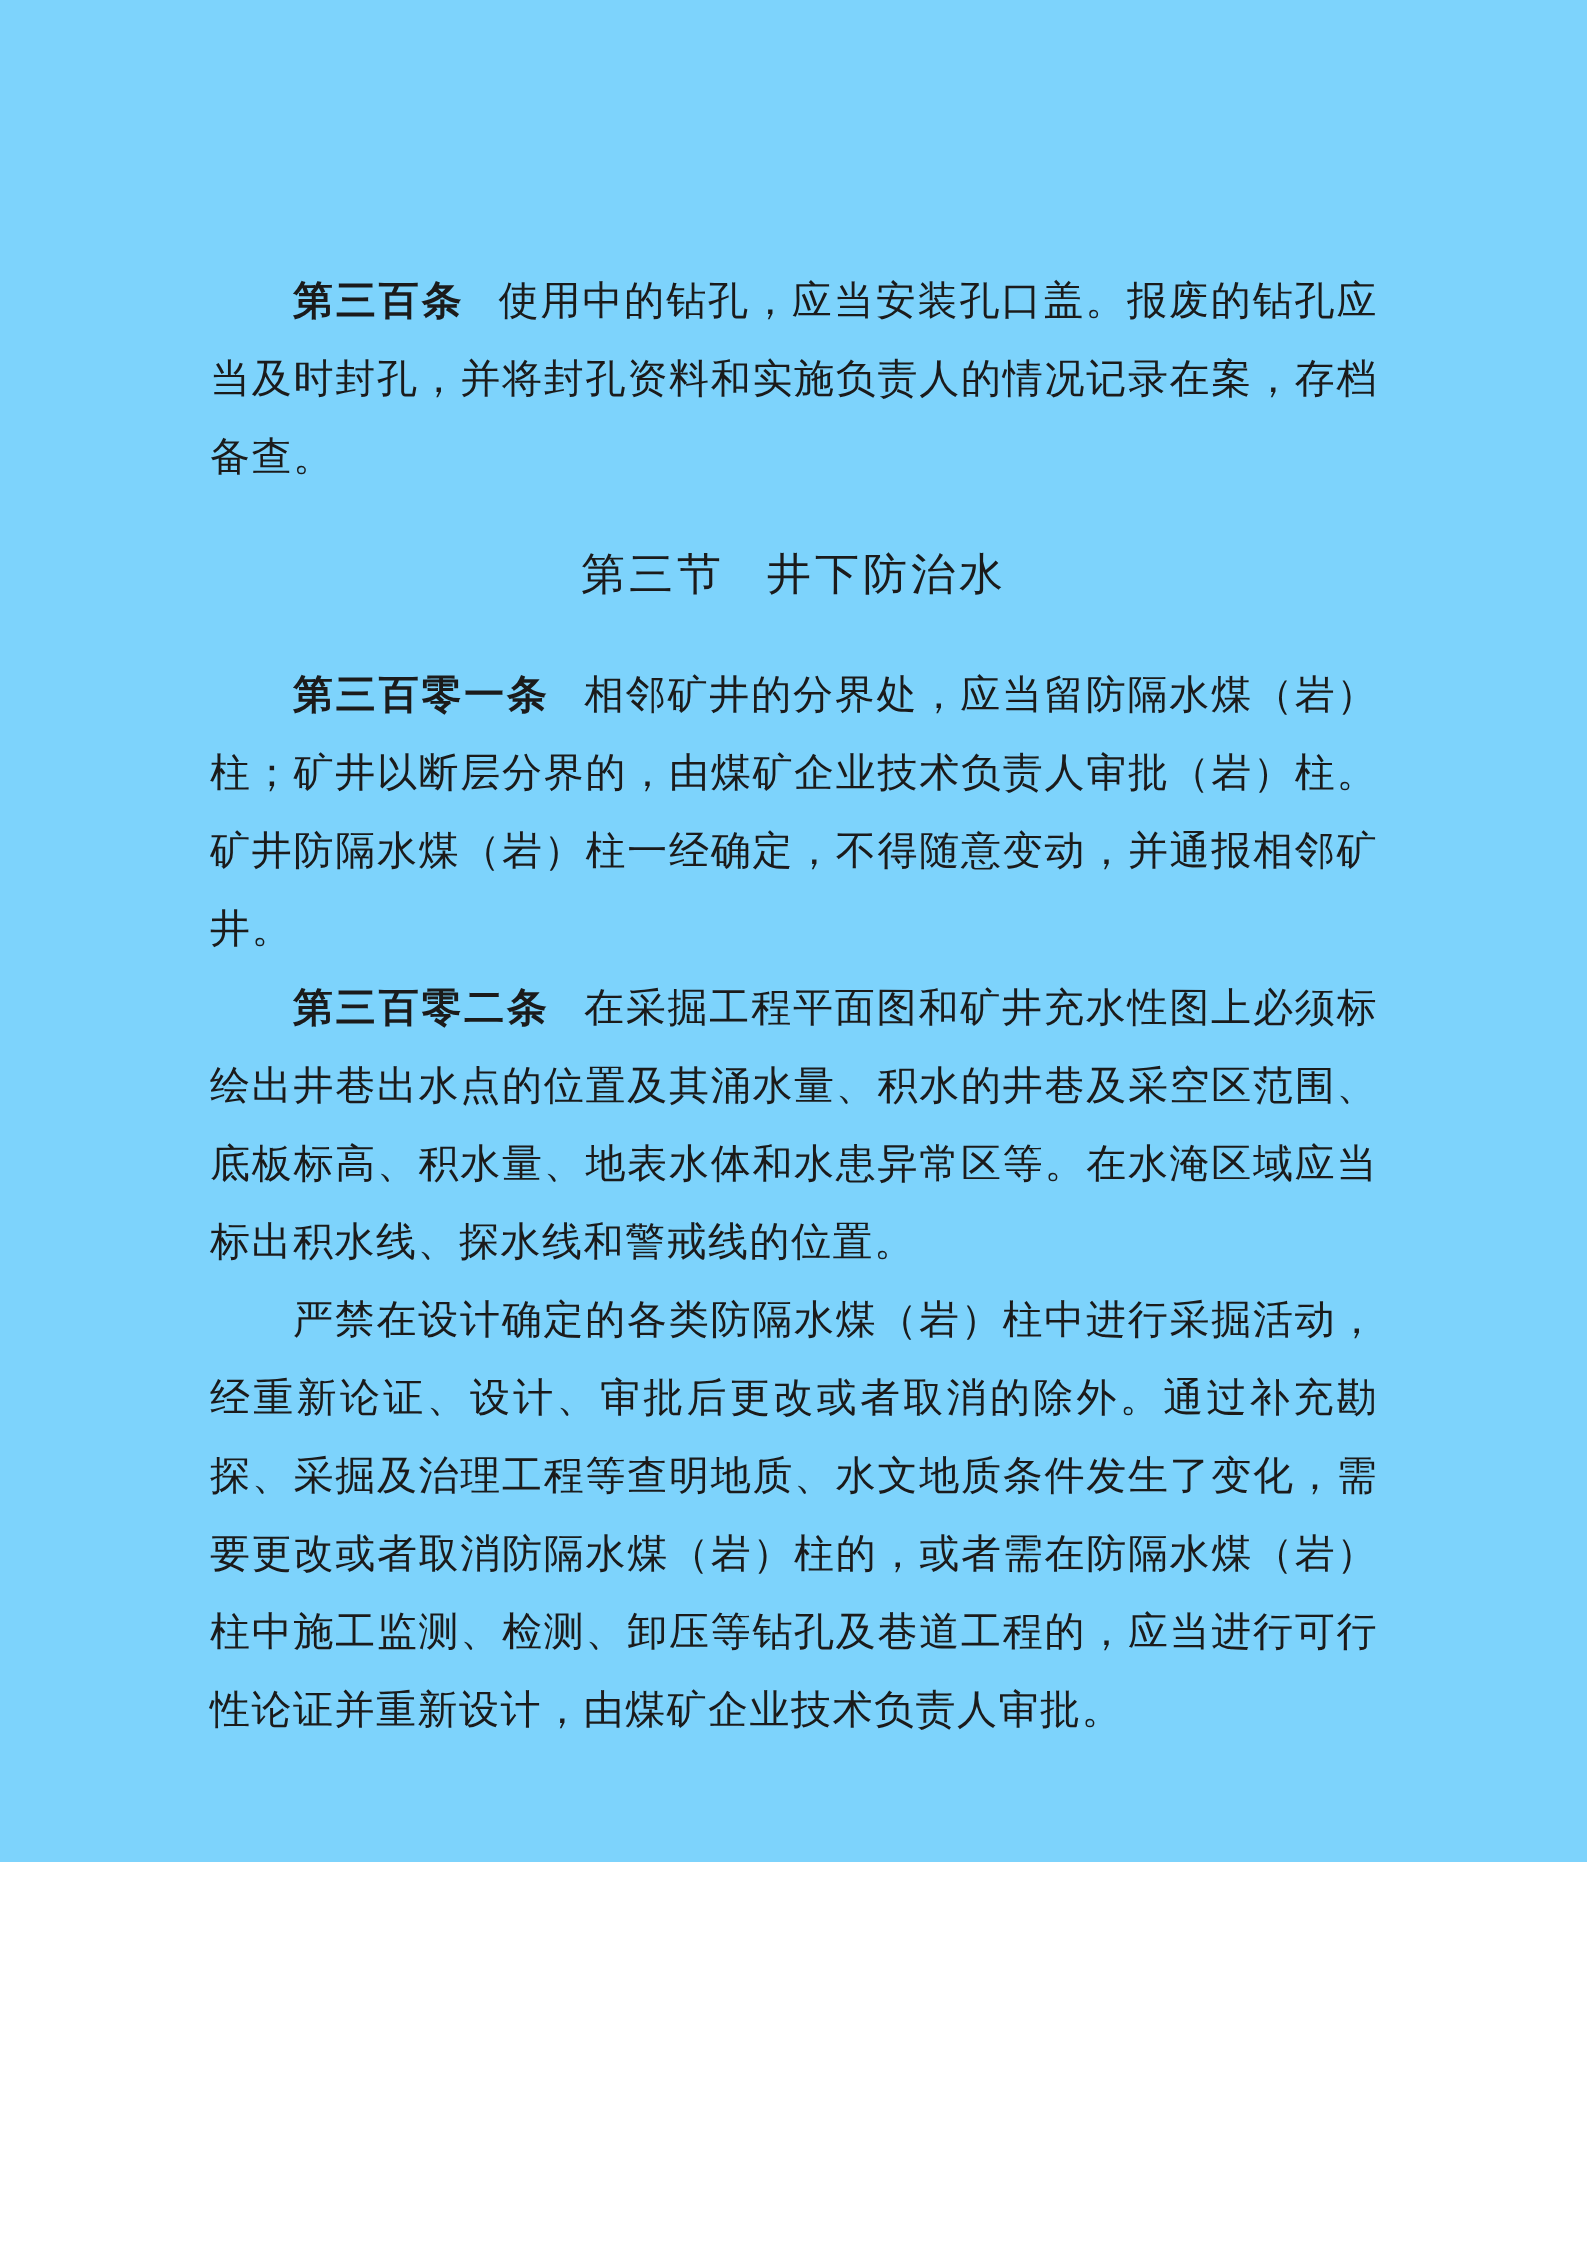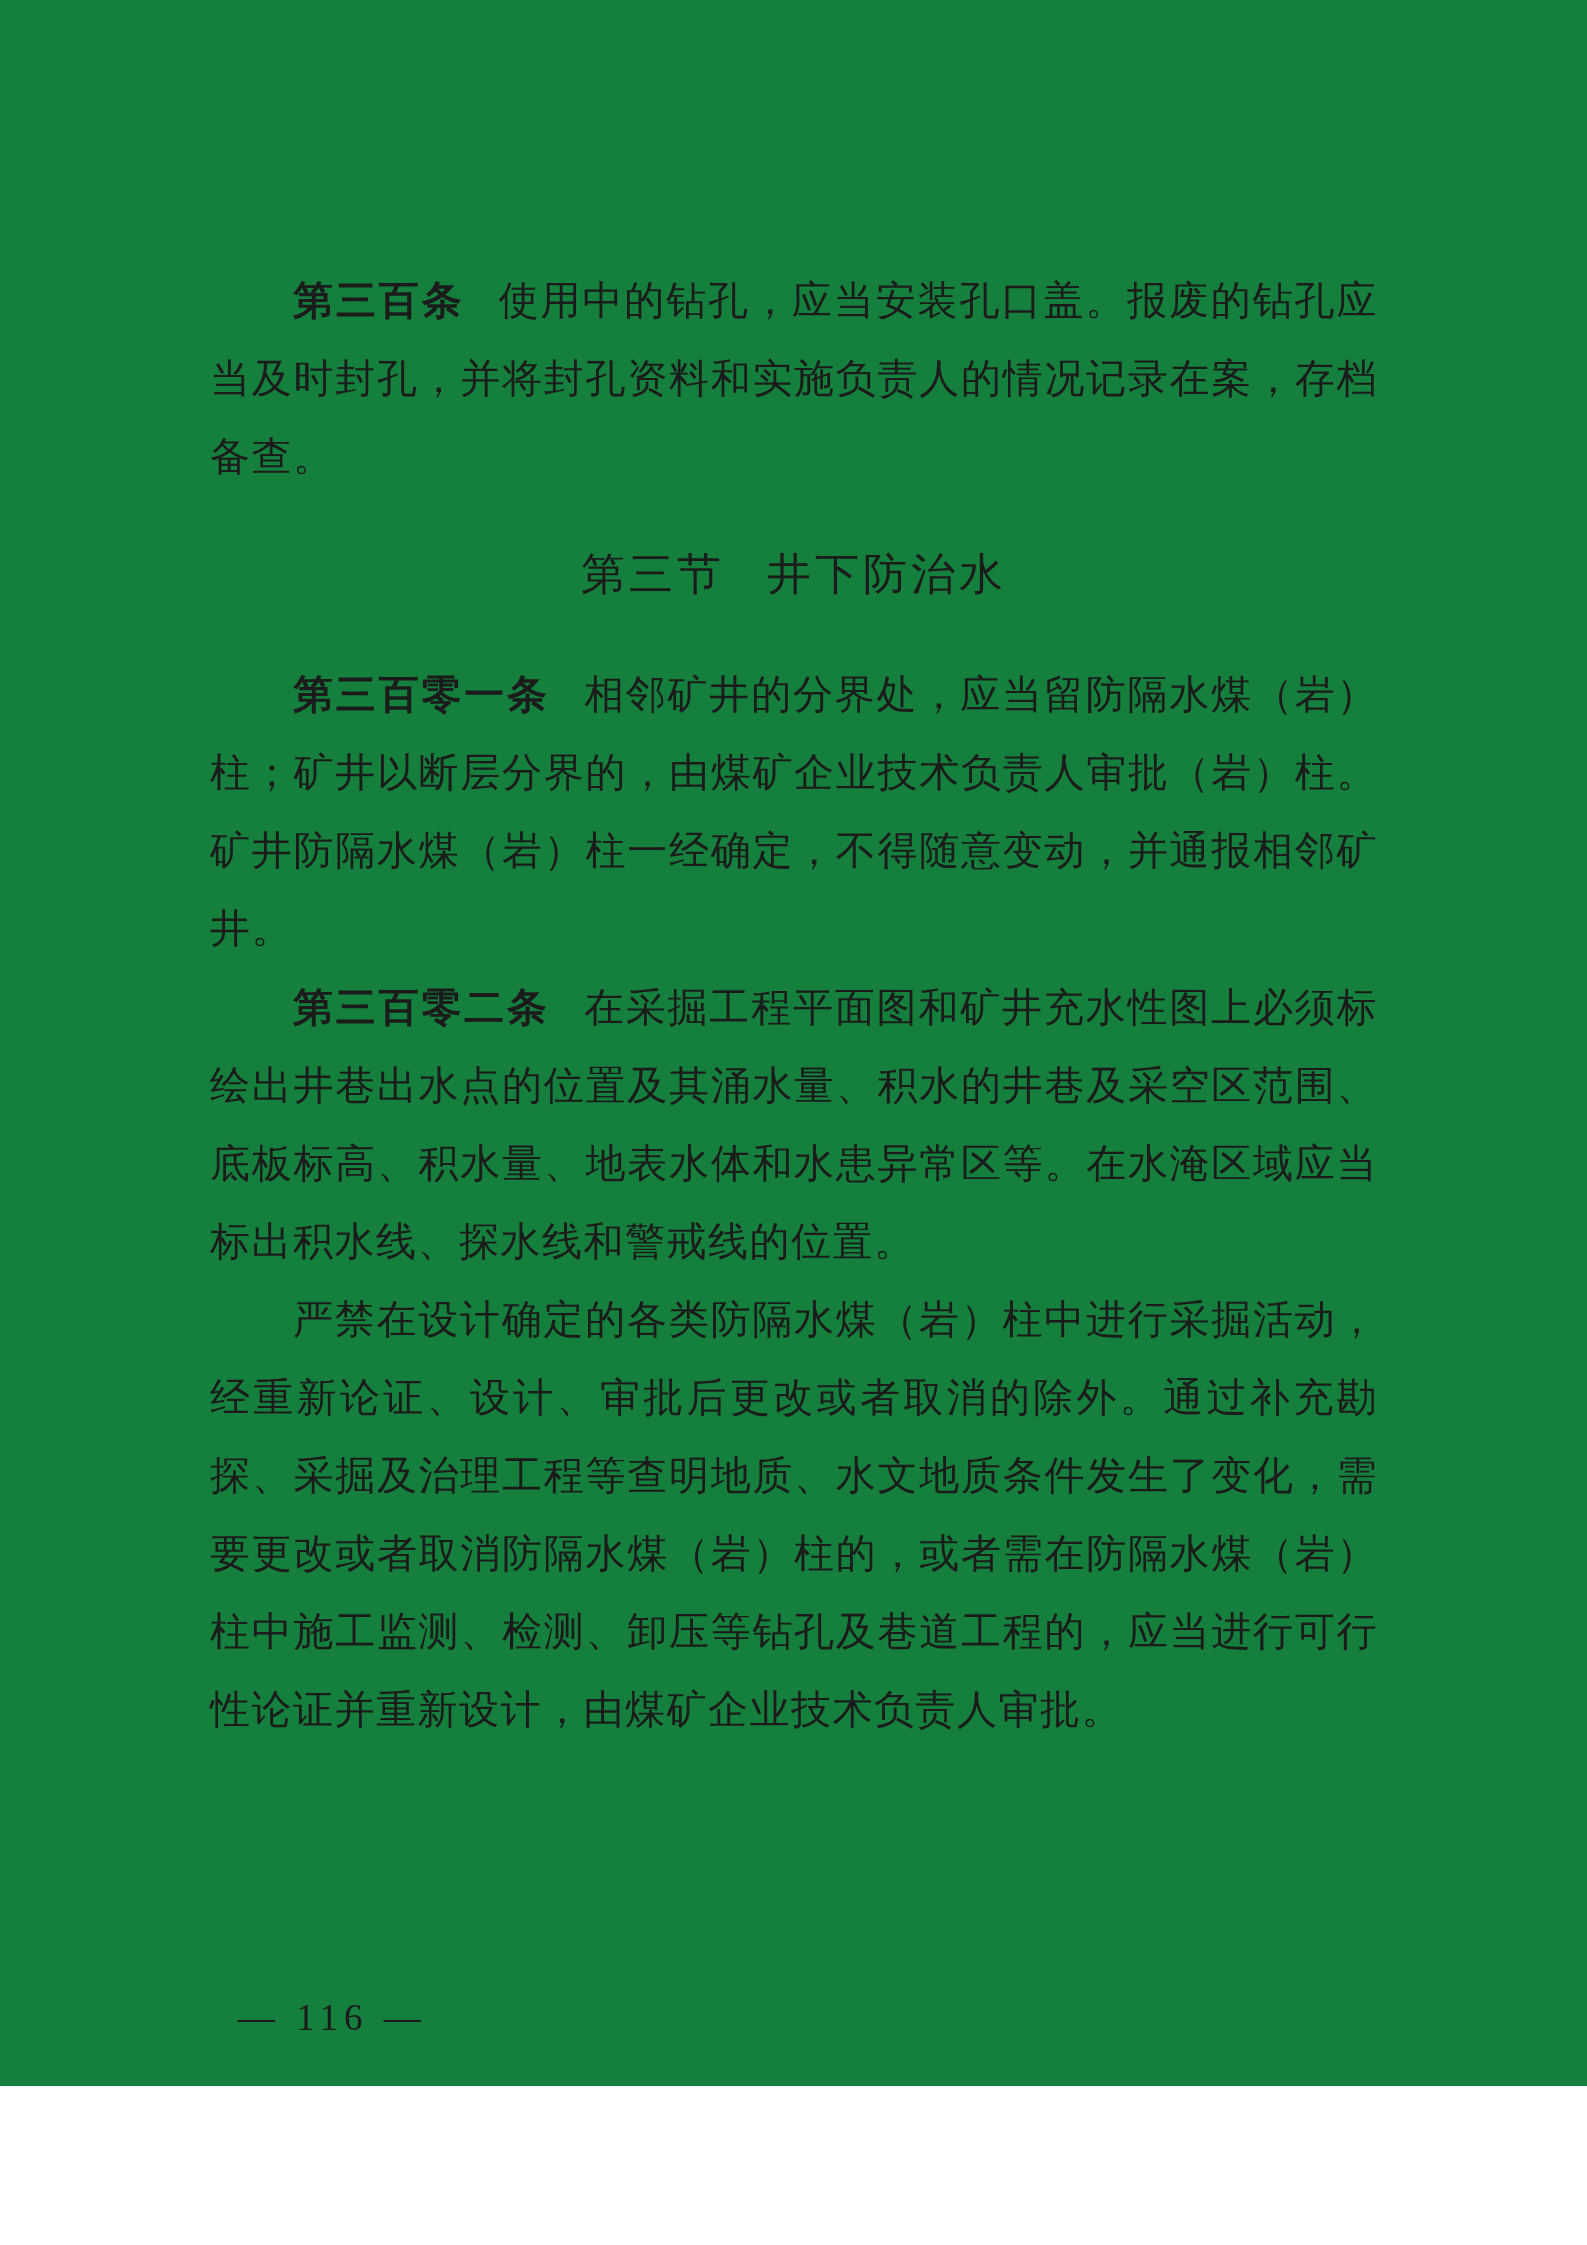--- a/index.html
+++ b/index.html
@@ -1,21 +1,21 @@
 <!DOCTYPE html>
 <html><head>
 <meta charset="utf-8">
 <style>
   * { margin: 0; padding: 0; box-sizing: border-box; }
   html, body { background: #ffffff; }
   .page {
     position: relative;
     width: 1587px;
-    height: 2086px;
-    background: #15803d;
+    height: 1862px;
+    background: #7dd3fc;
     color: #1b1b1b;
     font-family: "Liberation Serif", "DejaVu Serif", serif;
     overflow: hidden;
   }
   .content {
     position: absolute;
     left: 210px;
     top: 261px;
     width: 1168px;
   }

